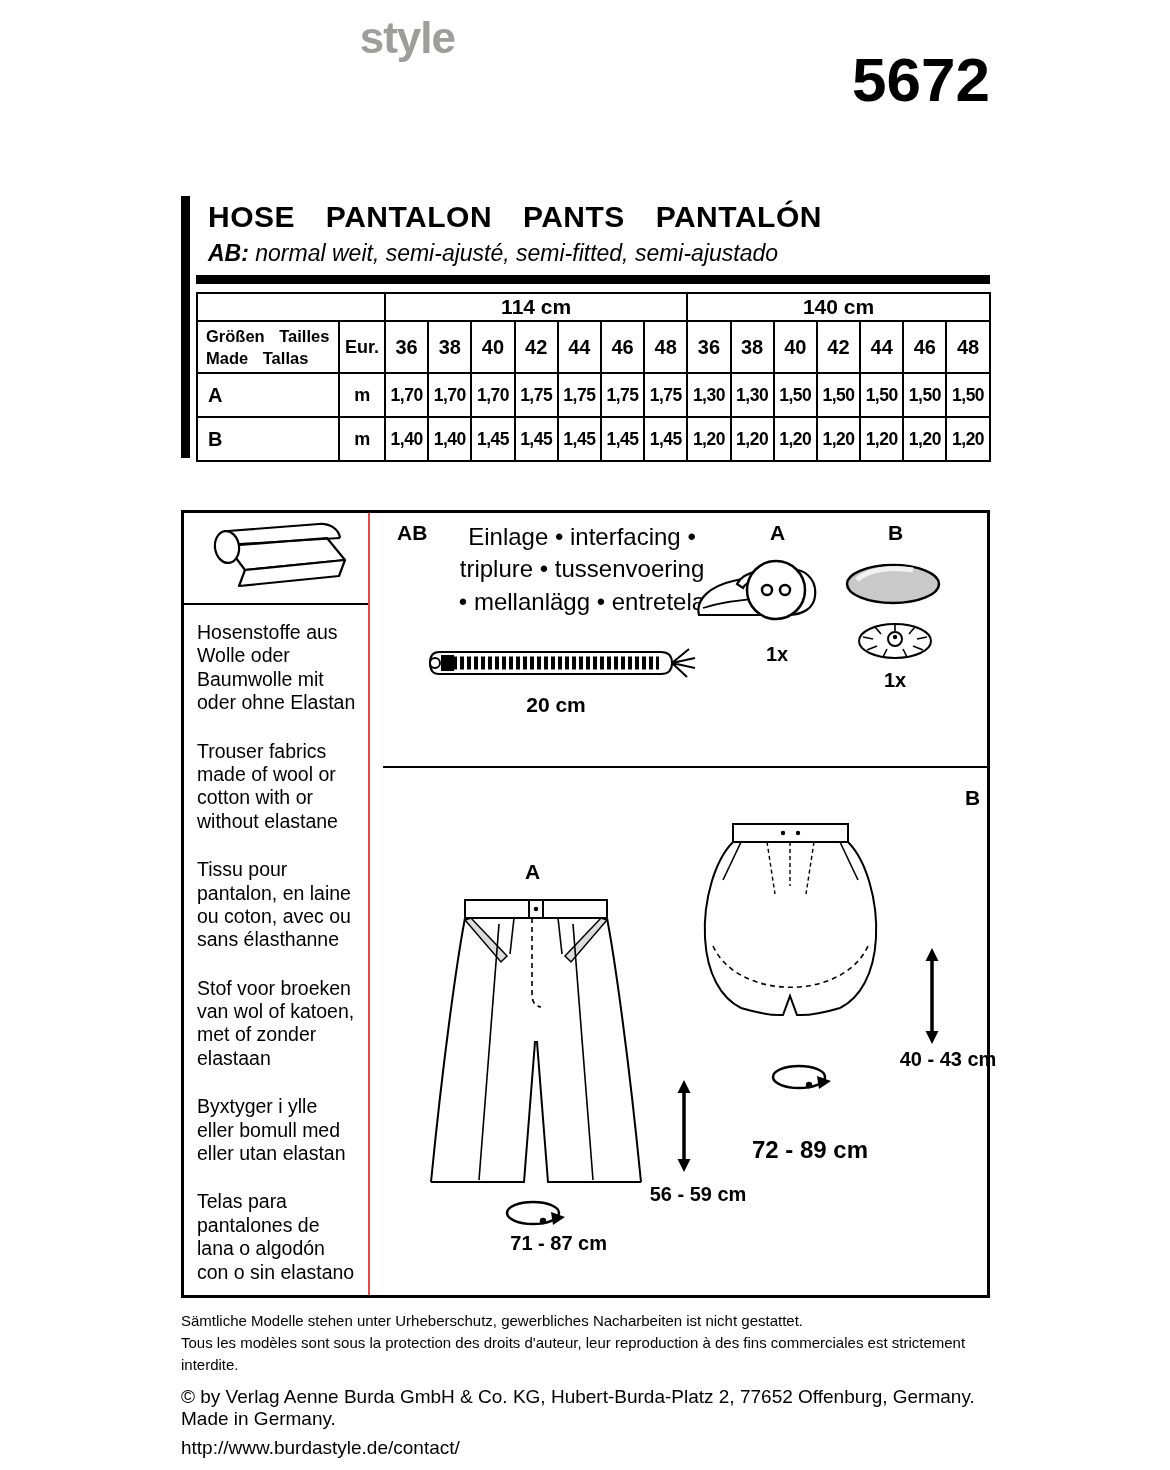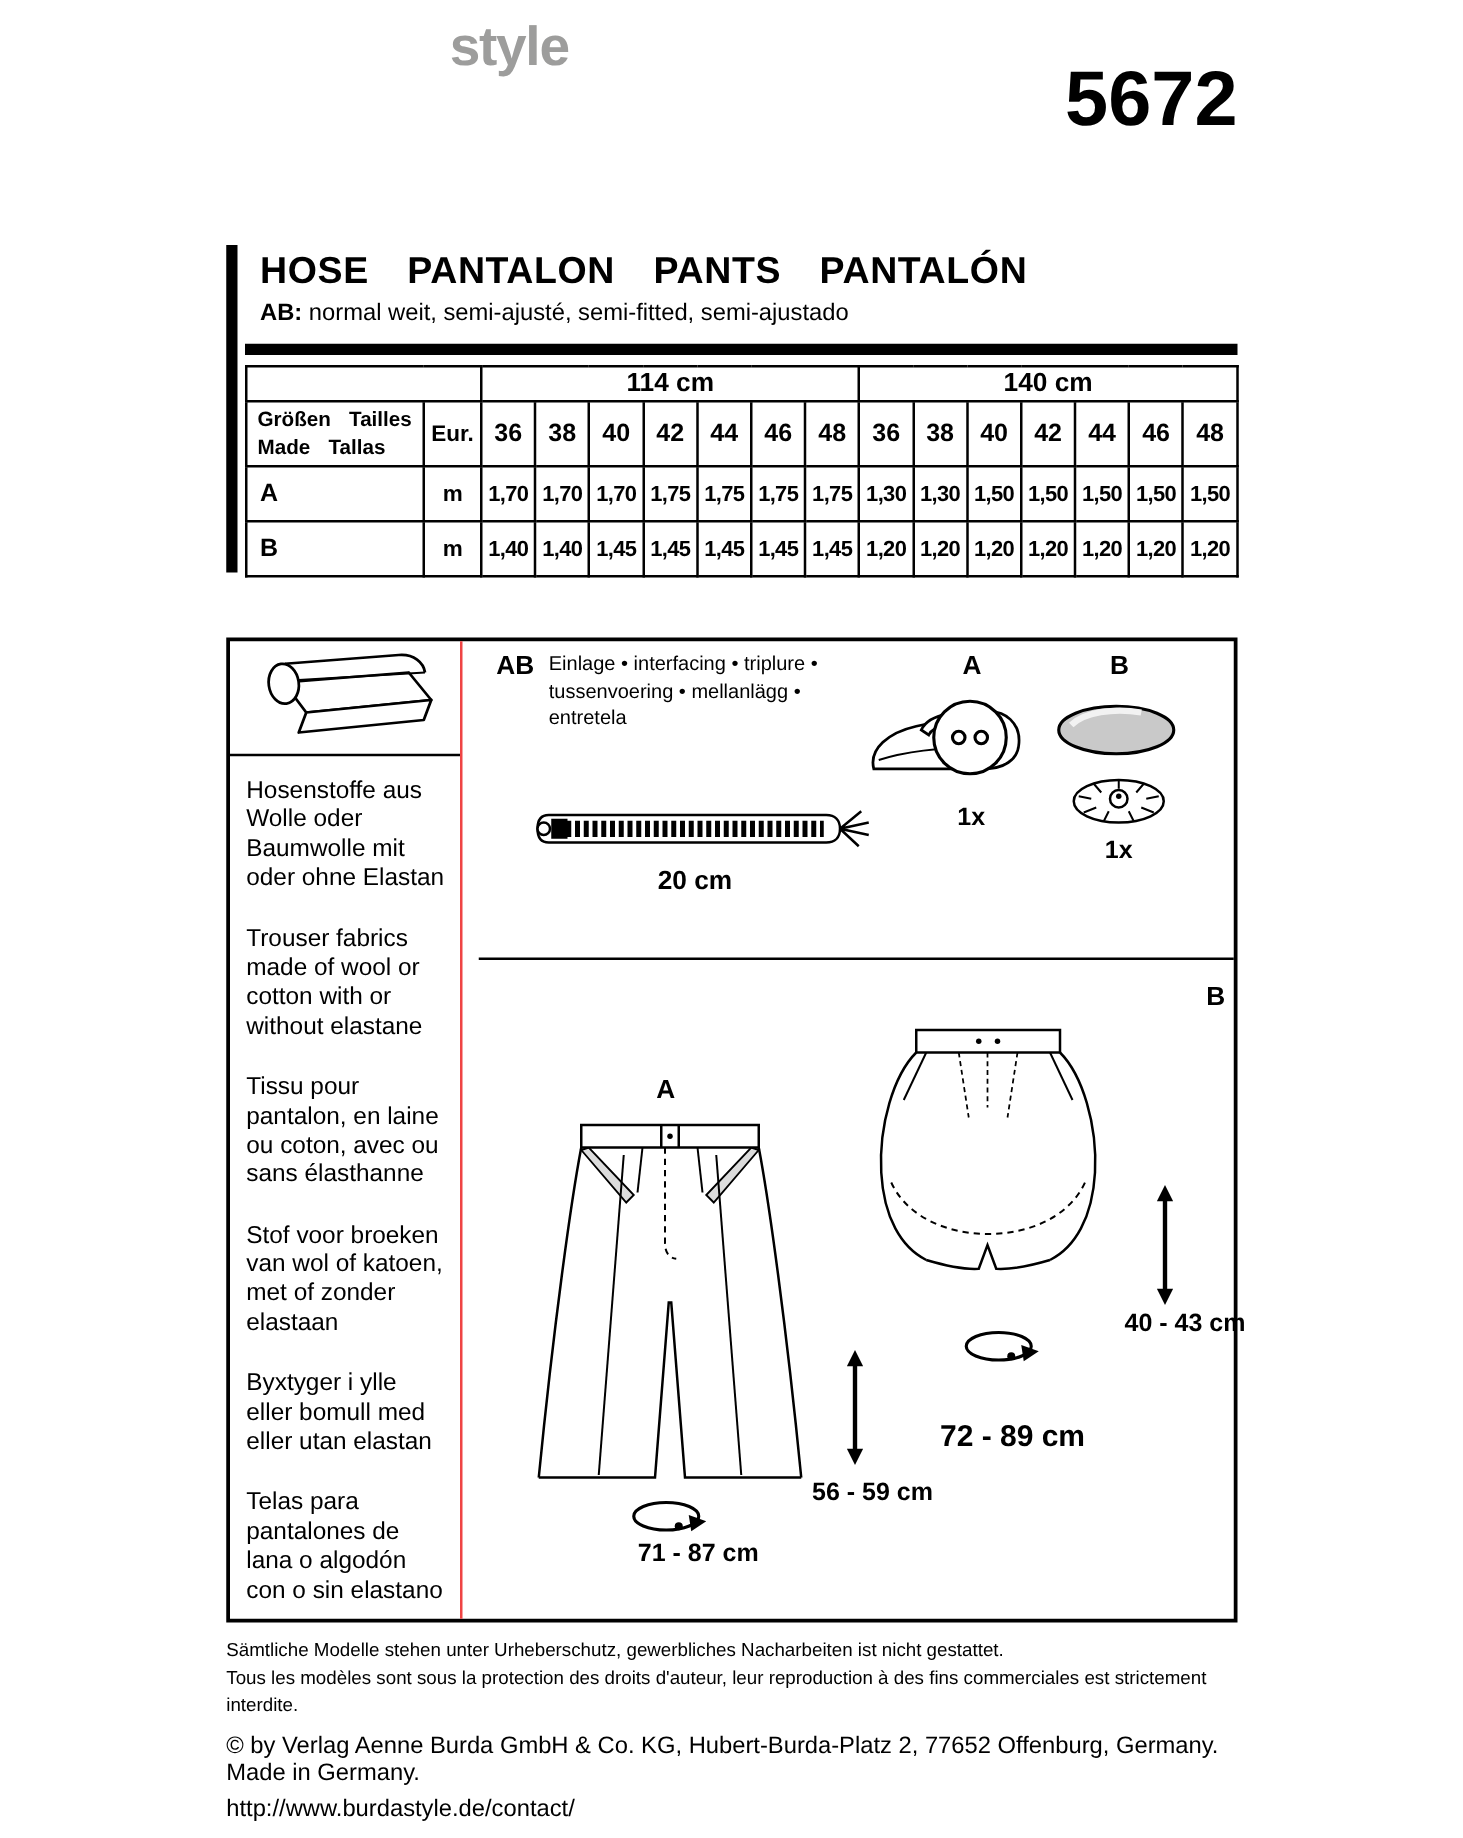--- a/index.html
+++ b/index.html
@@ -8,21 +8,21 @@
 
   
   .logo { position:absolute; left:183px; top:30px; width:272px; }
   .logo-burda { font-size:86px; line-height:0.95; font-weight:bold; color:#e6007e; letter-spacing:-4px; }
   .logo-style { font-size:44px; line-height:1; font-weight:bold; color:#9d9d9c; text-align:right; margin-top:-14px; letter-spacing:-1px; }
   .pattern-number { position:absolute; top:44px; left:800px; width:190px; text-align:right; font-size:62px; font-weight:bold; }
 
   
   .left-rule { position:absolute; left:181px; top:196px; width:9px; height:262px; background:#000; }
   .title-main { position:absolute; left:208px; top:200px; font-size:30px; font-weight:bold; word-spacing:22px; letter-spacing:0.5px; }
-  .title-sub { position:absolute; left:208px; top:240px; font-size:19px; }
+  .title-sub { position:absolute; left:208px; top:240px; font-size:23px;font-style:italic; }
   .title-sub .b { font-weight:bold; }
   .h-rule { position:absolute; left:196px; top:275px; width:794px; height:9px; background:#000; }
 
   
   .table-wrap { position:absolute; left:196px; top:292px; width:794px; }
   table.ft { border-collapse:collapse; table-layout:fixed; width:794px; }
   table.ft td { border:2px solid #000; text-align:center; font-weight:bold; padding:0; overflow:hidden; }
   td.no-border { border:none; }
   tr.r-group td { height:28px; font-size:21px; }
   tr.r-sizes td { height:52px; font-size:20px; }
@@ -36,21 +36,21 @@
   .fab-col { position:absolute; left:0; top:0; width:186px; height:100%; border-right:2px solid #ef4444; }
   .fab-icon-area { height:92px; border-bottom:2px solid #000; display:flex; align-items:center; justify-content:center; }
   .fab-texts { padding:16px 12px 0 13px; }
   .fab-texts p { margin:0 0 25px 0; font-size:19.5px; line-height:1.2; }
 
   .right-col { position:absolute; left:199px; top:0; width:604px; height:100%; }
   .notions { position:relative; width:100%; height:255px; border-bottom:2px solid #000; }
   .drawings { position:relative; width:100%; height:526px; }
 
   .ab-label { position:absolute; left:14px; top:8px; font-size:21px; font-weight:bold; }
-  .interfacing-text { position:absolute; left:56px; top:8px; width:258px; font-size:16px; line-height:1.35; }
+  .interfacing-text { position:absolute; left:70px; top:8px; width:258px; font-size:24px; line-height:1.35;text-align:center; }
   .iron { position:absolute; left:308px; top:40px; }
   .zipper { position:absolute; left:38px; top:126px; }
   .zip-len { position:absolute; left:118px; top:180px; width:110px; text-align:center; font-size:21px; font-weight:bold; }
   .btn-a-label { position:absolute; left:387px; top:8px; font-size:21px; font-weight:bold; }
   .btn-a { position:absolute; left:360px; top:44px; }
   .btn-a-qty { position:absolute; left:372px; top:130px; width:44px; text-align:center; font-size:20px; font-weight:bold; }
   .btn-b-label { position:absolute; left:505px; top:8px; font-size:21px; font-weight:bold; }
   .btn-b-top { position:absolute; left:460px; top:48px; }
   .btn-b-shank { position:absolute; left:472px; top:102px; }
   .btn-b-qty { position:absolute; left:490px; top:156px; width:44px; text-align:center; font-size:20px; font-weight:bold; }

